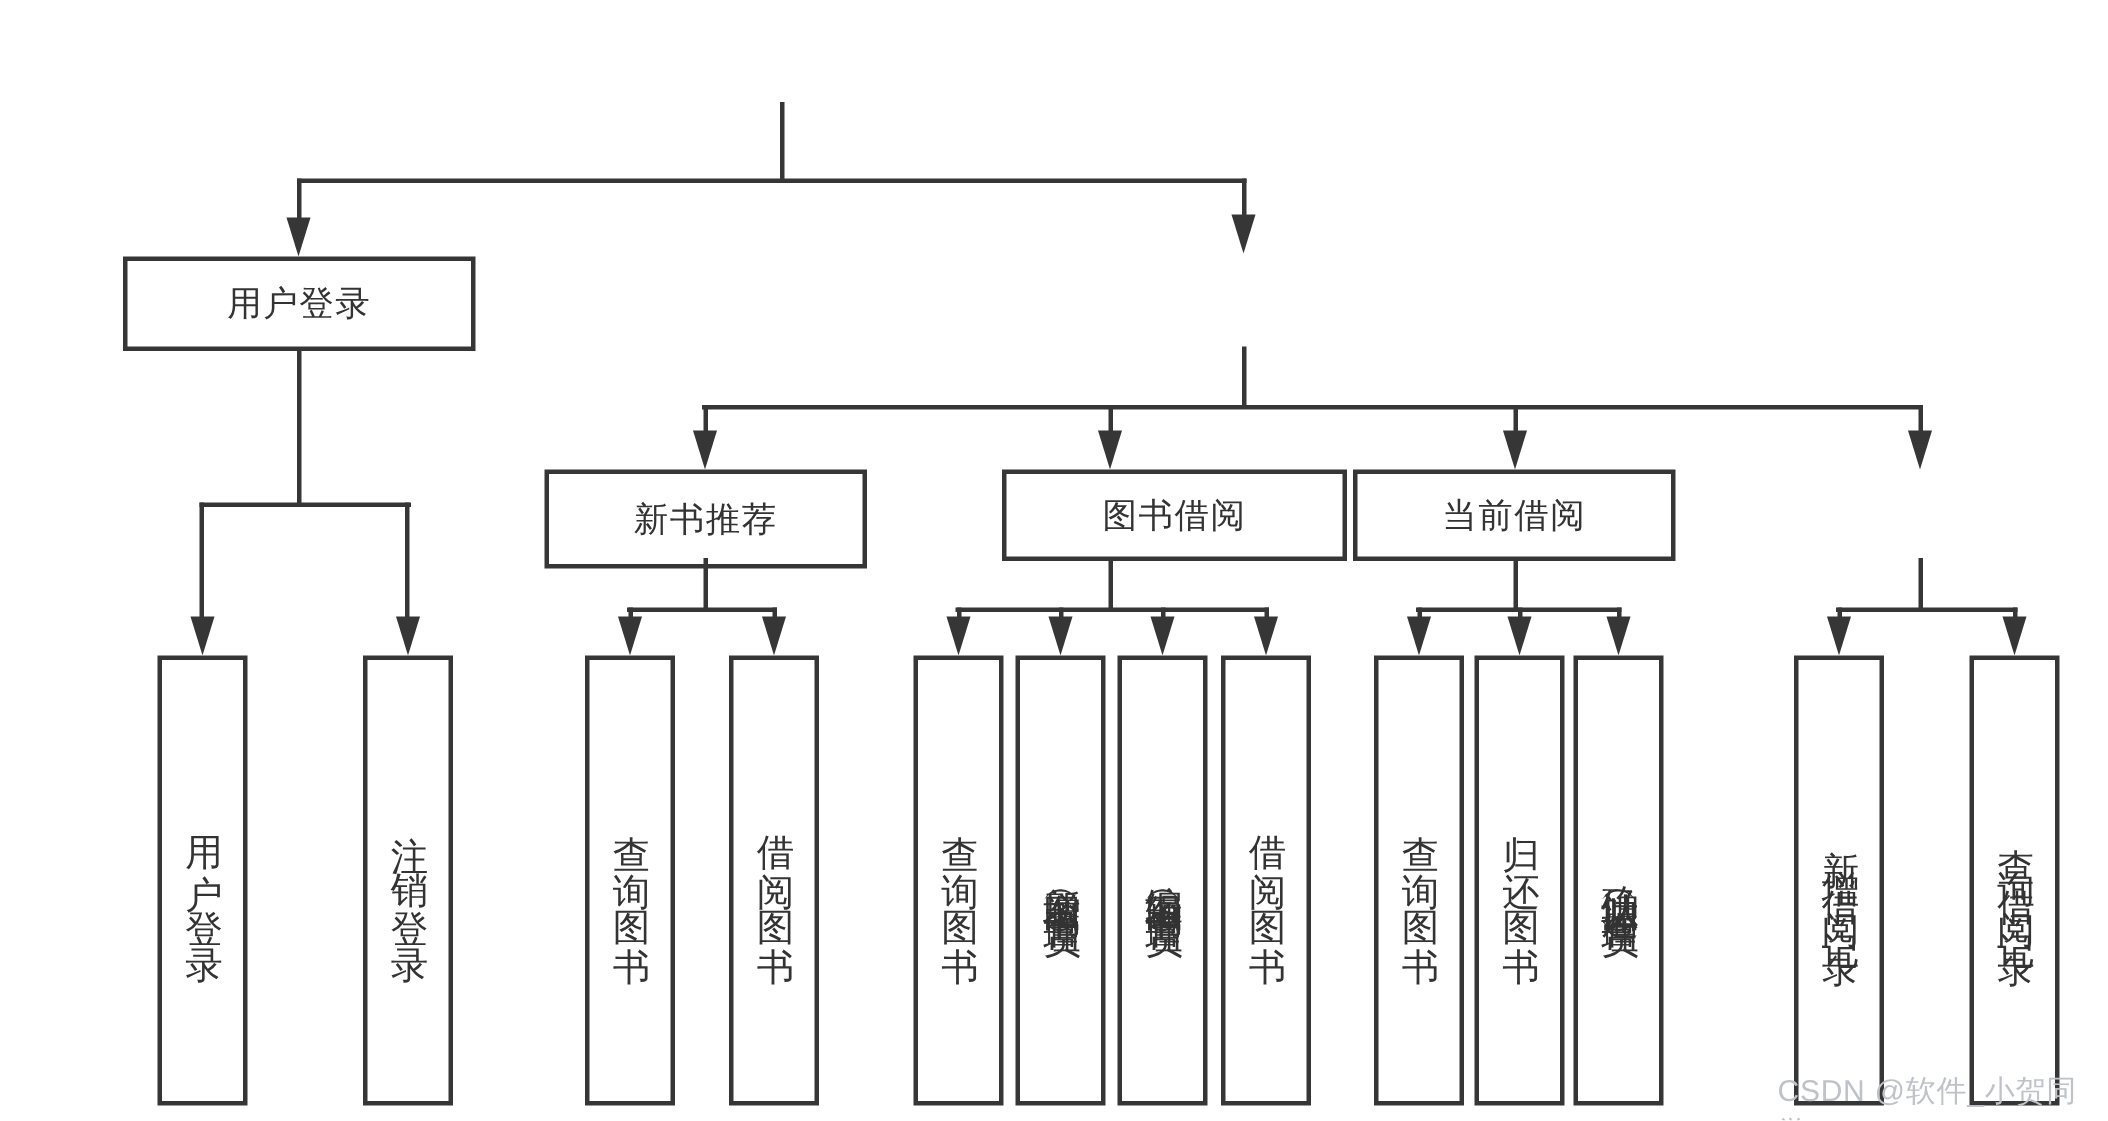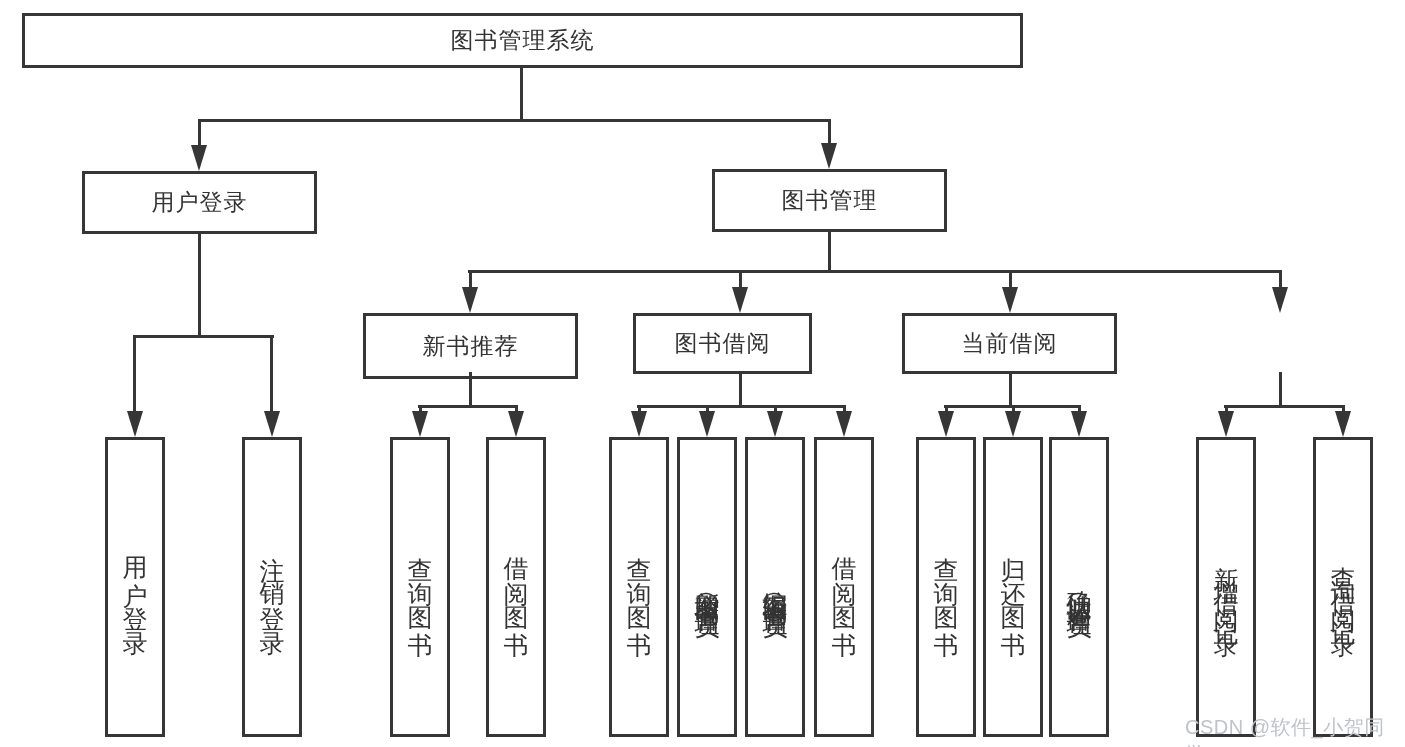--- a/index.html
+++ b/index.html
@@ -37,36 +37,30 @@
   .watermark {
     position:absolute; left:1185px; top:714px; z-index:5;
     font-size:20px; color:var(--watermark, #bfc3c9); letter-spacing:0.5px;
   }
 </style>
 </head>
 <body>
 
 <div class="stage" style="--canvas_bg: #ffffff; --box_bg: #ffffff; --line: #363636; --text: #333333; --watermark: #bfc3c9;">
 
-  <div class="hbox" style="left:22px;top:13px;width:1001px;height:55px">
-    <span>图书管理系统</span>
-  </div>
 
   <div class="vl" style="left:520px;top:68px;height:53px"></div>
   <div class="hl" style="left:198px;top:119px;width:633px"></div>
   <div class="vl" style="left:198px;top:119px;height:30px"></div>
   <div class="arr" style="left:191px;top:145px"></div>
   <div class="vl" style="left:828px;top:119px;height:28px"></div>
   <div class="arr" style="left:821px;top:143px"></div>
 
   <div class="hbox" style="left:82px;top:171px;width:235px;height:63px">
     <span>用户登录</span>
-  </div>
-  <div class="hbox" style="left:712px;top:169px;width:235px;height:63px">
-    <span>图书管理</span>
   </div>
 
   <div class="vl" style="left:198px;top:233px;height:103px"></div>
   <div class="hl" style="left:133px;top:335px;width:141px"></div>
   <div class="vl" style="left:133px;top:335px;height:80px"></div>
   <div class="arr" style="left:127px;top:411px"></div>
   <div class="vl" style="left:270px;top:335px;height:80px"></div>
   <div class="arr" style="left:264px;top:411px"></div>
 
   <div class="vl" style="left:828px;top:231px;height:41px"></div>
@@ -76,21 +70,21 @@
   <div class="vl" style="left:739px;top:270px;height:20px"></div>
   <div class="arr" style="left:732px;top:287px"></div>
   <div class="vl" style="left:1009px;top:270px;height:20px"></div>
   <div class="arr" style="left:1002px;top:287px"></div>
   <div class="vl" style="left:1279px;top:270px;height:20px"></div>
   <div class="arr" style="left:1272px;top:287px"></div>
 
   <div class="hbox" style="left:363px;top:313px;width:215px;height:66px">
     <span>新书推荐</span>
   </div>
-  <div class="hbox" style="left:633px;top:313px;width:179px;height:61px">
+  <div class="hbox" style="left:668px;top:313px;width:230px;height:61px">
     <span>图书借阅</span>
   </div>
   <div class="hbox" style="left:902px;top:313px;width:215px;height:61px">
     <span>当前借阅</span>
   </div>
 
   <div class="vl" style="left:469px;top:372px;height:36px"></div>
   <div class="hl" style="left:418px;top:405px;width:100px"></div>
   <div class="vl" style="left:419px;top:405px;height:10px"></div>
   <div class="arr" style="left:412px;top:411px"></div>

